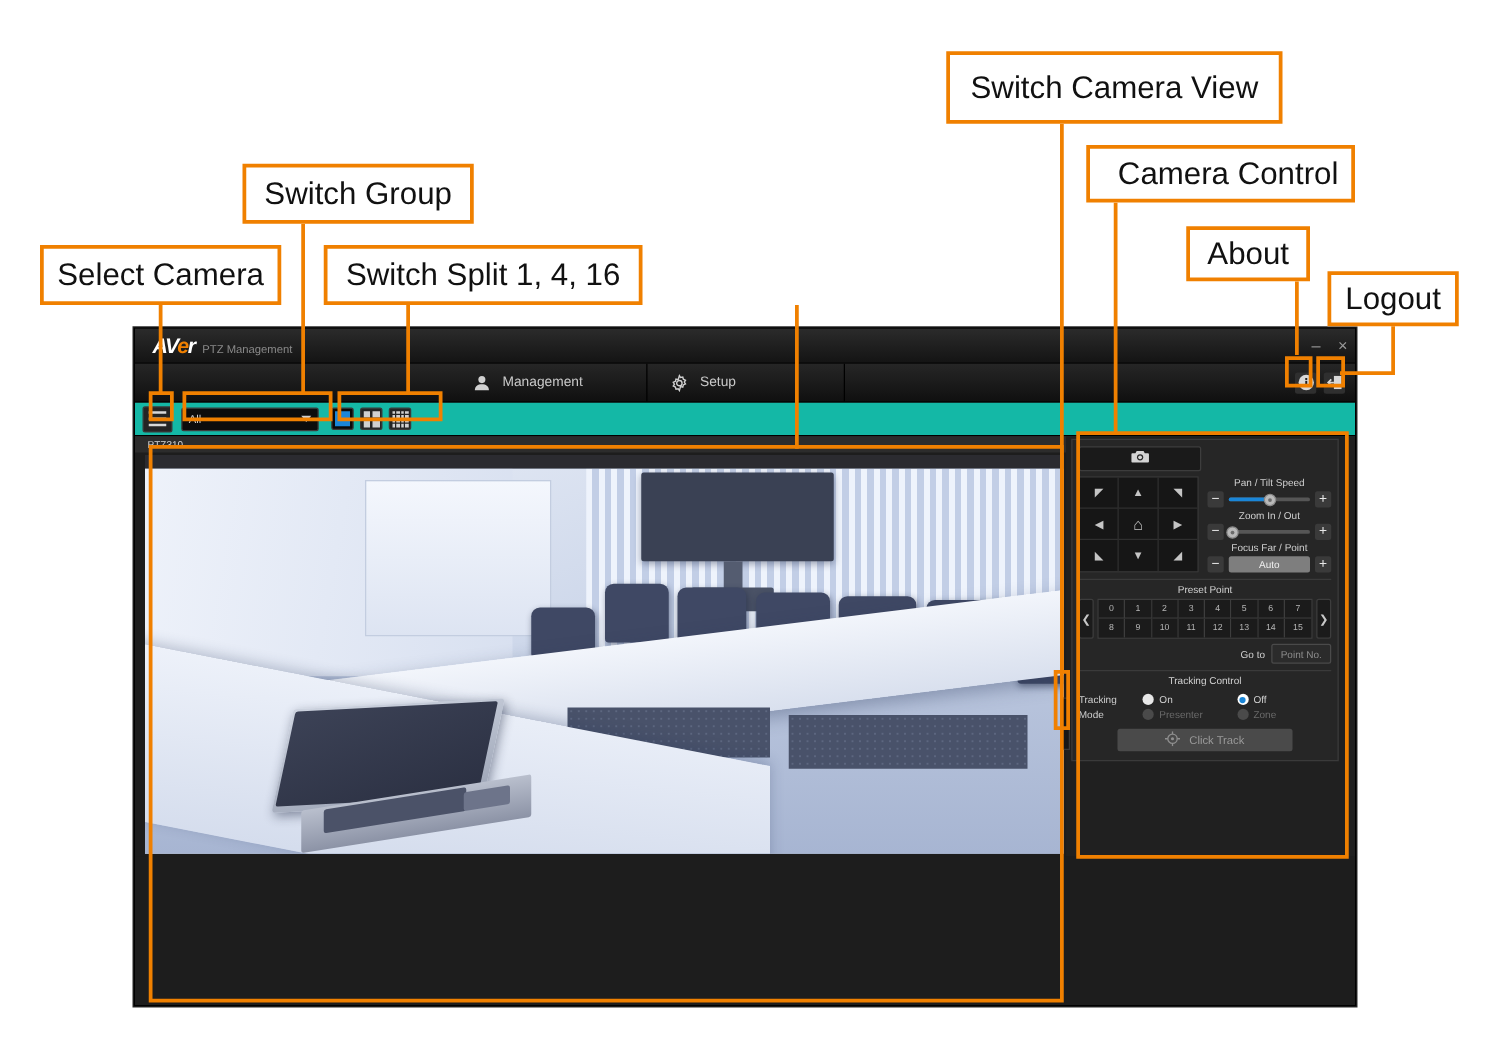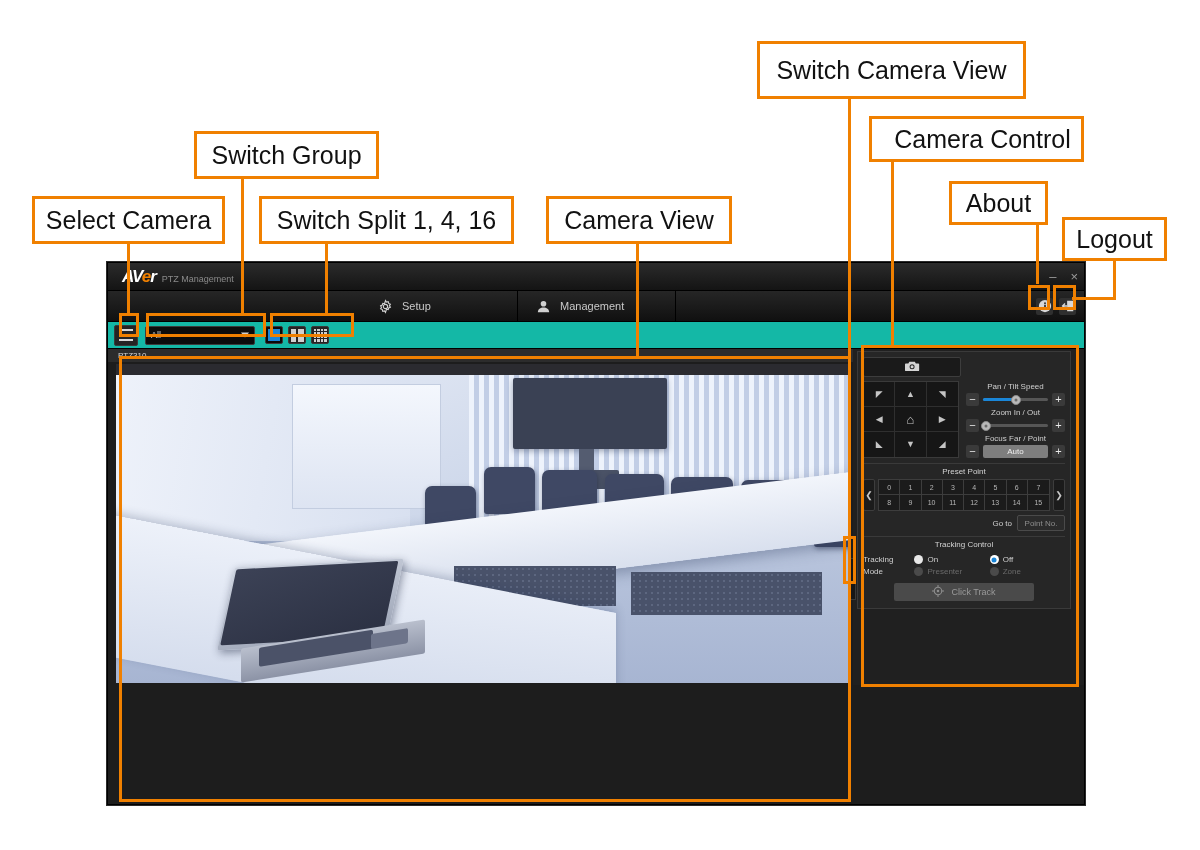--- a/index.html
+++ b/index.html
@@ -237,23 +237,20 @@
   <div class="callout" style="left:149px;top:131px;width:185px;height:48px;margin-left:45px;">
     <span>Switch Group</span>
   </div>
   <div class="leader" style="left:241px;top:179px;width:3px;height:137px;"></div>
 
   <div class="callout" style="left:259px;top:196px;width:255px;height:48px;">
     <span>Switch Split 1, 4, 16</span>
   </div>
   <div class="leader" style="left:325px;top:244px;width:3px;height:72px;"></div>
 
-  <div class="callout" style="left:546px;top:196px;width:186px;height:48px;">
-    <span>Camera View</span>
-  </div>
   <div class="leader" style="left:636px;top:244px;width:3px;height:115px;"></div>
 
   <div class="callout" style="left:757px;top:41px;width:269px;height:58px;">
     <span>Switch Camera View</span>
   </div>
   <div class="leader" style="left:848px;top:99px;width:3px;height:437px;"></div>
 
   <div class="callout" style="left:869px;top:116px;width:215px;height:46px;padding-left:12px;">
     <span>Camera Control</span>
   </div>
@@ -279,39 +276,39 @@
       </div>
       <div class="winbtns">
         <span class="winbtn">–</span>
         <span class="winbtn">×</span>
       </div>
     </div>
 
     <div class="navbar">
       <div class="nav-spacer"></div>
 
+
+      <div class="tab">
+        <span class="tab-ico">
+          <svg viewBox="0 0 16 16" width="15" height="15">
+              <circle cx="8" cy="5" r="3" fill="#d0d0d0"></circle>
+              <path d="M2 14c0-3.3 2.7-5 6-5s6 1.7 6 5z" fill="#d0d0d0"></path>
+            </svg>
+        </span>
+        <span>Management</span>
+      </div>
 
       <div class="tab">
         <span class="tab-ico">
           <svg viewBox="0 0 16 16" width="15" height="15">
               <path d="M8 1.6l1 1.6 1.9-.4.5 1.9 1.8.8-1 1.6 1 1.6-1.8.8-.5 1.9-1.9-.4L8 14.4 7 12.8l-1.9.4-.5-1.9L2.8 10.5l1-1.6-1-1.6 1.8-.8.5-1.9 1.9.4z" fill="none" stroke="#d0d0d0" stroke-width="1.2"></path>
               <circle cx="8" cy="8" r="2.3" fill="none" stroke="#d0d0d0" stroke-width="1.2"></circle>
             </svg>
         </span>
         <span>Setup</span>
-      </div>
-
-      <div class="tab">
-        <span class="tab-ico">
-          <svg viewBox="0 0 16 16" width="15" height="15">
-              <circle cx="8" cy="5" r="3" fill="#d0d0d0"></circle>
-              <path d="M2 14c0-3.3 2.7-5 6-5s6 1.7 6 5z" fill="#d0d0d0"></path>
-            </svg>
-        </span>
-        <span>Management</span>
       </div>
 
       <div class="navbar-right">
         <span class="sysico">
           <svg viewBox="0 0 16 16" width="14" height="14">
               <circle cx="8" cy="8" r="7" fill="#d8d8d8"></circle>
               <rect x="7.1" y="6.5" width="1.8" height="5.3" fill="#222"></rect>
               <rect x="7.1" y="3.9" width="1.8" height="1.8" fill="#222"></rect>
             </svg>
         </span>

